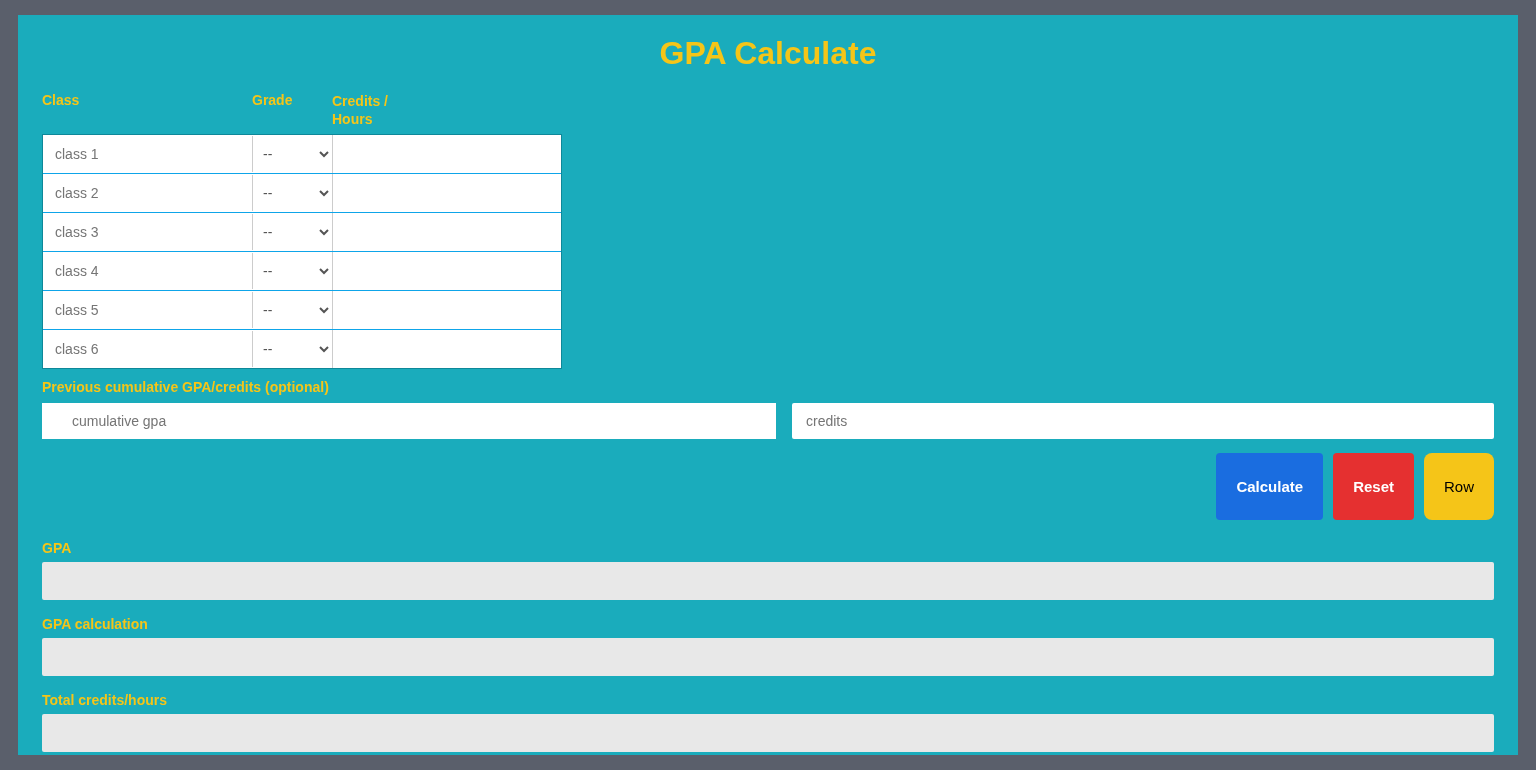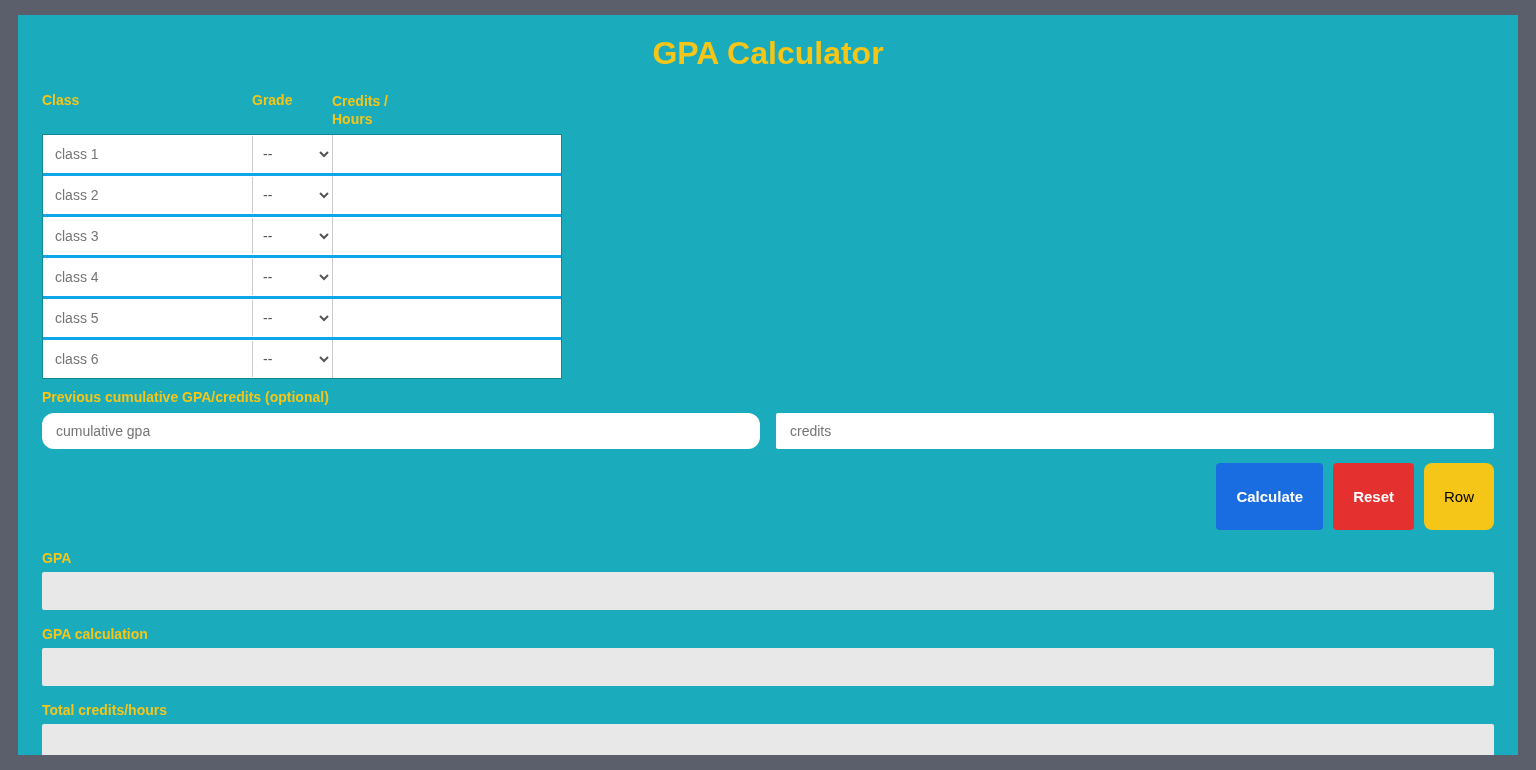--- a/index.html
+++ b/index.html
@@ -67,21 +67,21 @@
     .class-table {
       border: 1px solid #0e8899;
       background: white;
       width: 520px;
       margin-bottom: 10px;
     }
 
     .class-row {
       display: flex;
       align-items: center;
-      border-bottom: 3px solid #0ea5e9;
+      border-bottom: 1px solid #0ea5e9;
     }
 
     .class-row:last-child {
       border-bottom: none;
     }
 
     .class-name-input {
       width: 210px;
       border: none;
       border-right: 1px solid #ccc;
@@ -124,23 +124,23 @@
 
     .cumulative-row {
       display: flex;
       gap: 16px;
       margin-bottom: 14px;
     }
 
     .cumulative-gpa-input {
       flex: 1;
       max-width: 756px;
-      padding: 10px 14px;
-      border: none;
-      border-radius: 12px;
+      padding: 10px 30px;
+      border: none;
+      border-radius: 0;
       font-size: 14px;
       color: #aaa;
       outline: none;
     }
 
     .cumulative-credits-input {
       flex: 1;
       padding: 10px 14px;
       border: none;
       border-radius: 2px;
@@ -206,21 +206,21 @@
       height: 38px;
       border-radius: 2px;
       border: none;
     }
   </style>
 </head>
 <body>
 
 <div class="main-container">
 
-  <h1 class="page-title">GPA Calculator</h1>
+  <h1 class="page-title">GPA Calculate</h1>
 
   <div class="column-headers">
     <div class="col-class-label">Class</div>
     <div class="col-grade-label">Grade</div>
     <div class="col-credits-label">Credits /<br>Hours</div>
   </div>
 
   <div class="class-table">
 
   <div class="class-row">

